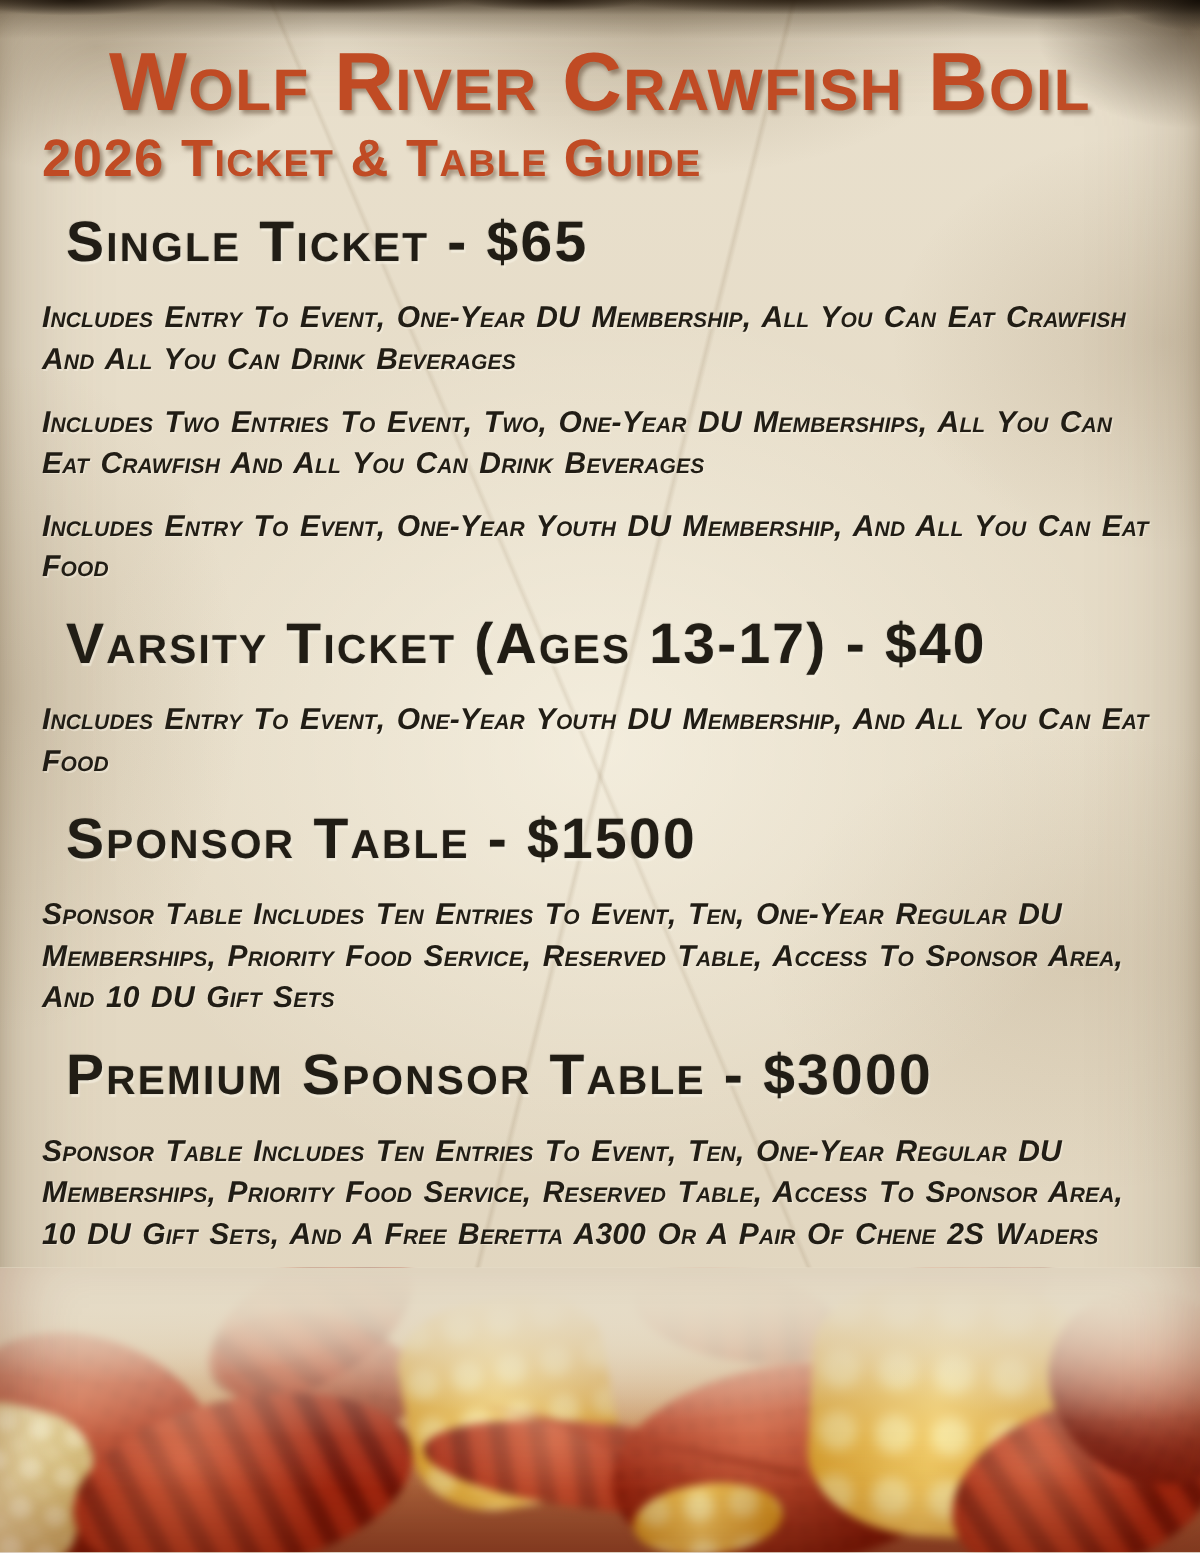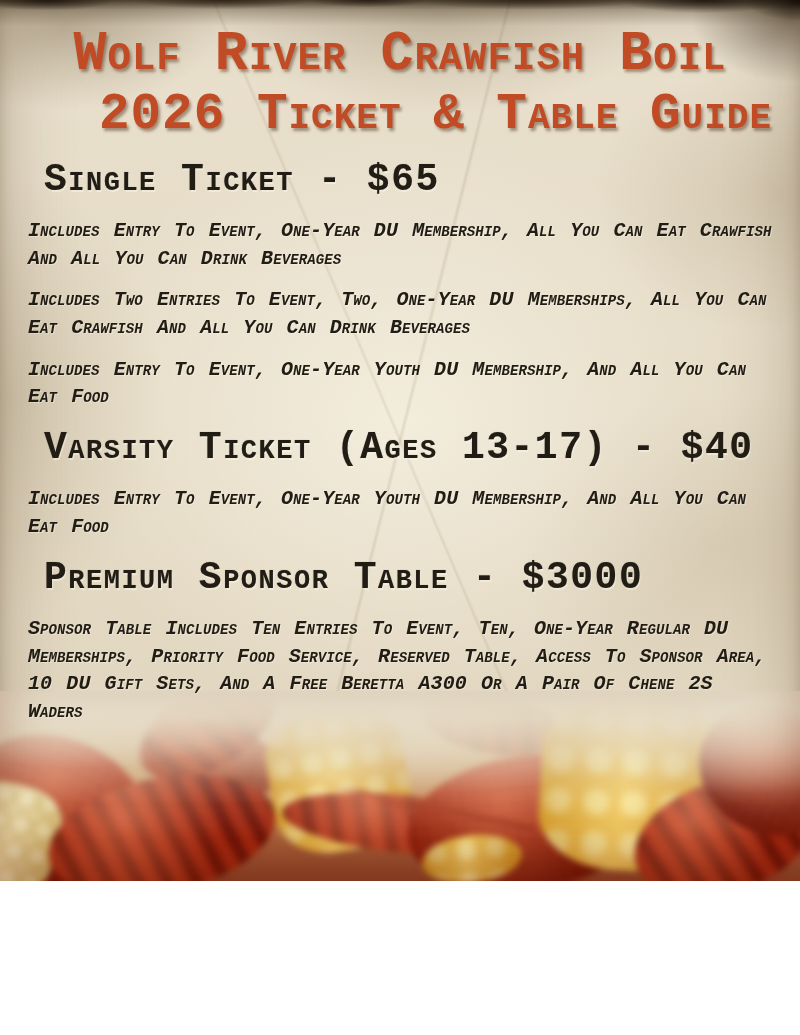--- a/index.html
+++ b/index.html
@@ -4,24 +4,24 @@
 <style>
   :root{
     --accent:#C04B24;
     --ink:#211D15;
     --parchment:#E6DCC8;
   }
   *{box-sizing:border-box;}
   html,body{margin:0;padding:0;background:#ffffff;}
   .poster{
     position:relative;
-    width:800px;height:881px;
+    width:800px;height:1035px;
     overflow:hidden;
     background:var(--parchment);
-    font-family:Liberation Mono, monospace;
+    font-family:Liberation Sans, sans-serif;
   }
   
   .parchment{
     position:absolute;inset:0;z-index:0;
     background:
       linear-gradient(104deg, transparent 49.75%, rgba(120,95,60,0.14) 50%, transparent 50.3%),
       linear-gradient(67deg, transparent 49.8%, rgba(120,95,60,0.12) 50%, transparent 50.25%),
       radial-gradient(220px 120px at 8% 3%, rgba(95,72,40,0.30), rgba(95,72,40,0) 70%),
       radial-gradient(300px 140px at 55% 2%, rgba(100,78,45,0.22), rgba(100,78,45,0) 70%),
       radial-gradient(140px 90px at 99% 2%, rgba(45,30,14,0.55), rgba(45,30,14,0) 72%),
@@ -54,24 +54,24 @@
     font-variant:small-caps;
     font-weight:bold;
     font-size:55px;line-height:1.12;
     letter-spacing:1px;
     white-space:nowrap;
     color:var(--accent);
     text-shadow:2px 3px 3px rgba(70,45,22,0.45);
   }
   .subtitle{
     margin:0;
-    text-align:right;
-    font-variant:small-caps;
-    font-weight:bold;
-    font-size:51px;line-height:1.12;
+    text-align:left;
+    font-variant:small-caps;
+    font-weight:bold;
+    font-size:35px;line-height:1.12;
     letter-spacing:1px;
     white-space:nowrap;
     color:var(--accent);
     text-shadow:2px 3px 3px rgba(70,45,22,0.45);
   }
   .tier{margin:14px 0 0;}
   .tier-heading{
     margin:16px;
     font-variant:small-caps;
     font-weight:bold;
@@ -191,20 +191,24 @@
 
     <section class="tier">
       <p class="tier-desc">Includes Entry To Event, One-Year Youth DU Membership, And All You Can Eat Food</p>
     </section>
 
     <section class="tier">
       <h2 class="tier-heading">Varsity Ticket (Ages 13-17) - $40</h2>
       <p class="tier-desc">Includes Entry To Event, One-Year Youth DU Membership, And All You Can Eat Food</p>
     </section>
 
+    <section class="tier">
+      <h2 class="tier-heading">Sponsor Table - $1500</h2>
+      <p class="tier-desc">Sponsor Table Includes Ten Entries To Event, Ten, One-Year Regular DU Memberships, Priority Food Service, Reserved Table, Access To Sponsor Area, And 10 DU Gift Sets</p>
+    </section>
 
     <section class="tier">
       <h2 class="tier-heading">Premium Sponsor Table - $3000</h2>
       <p class="tier-desc">Sponsor Table Includes Ten Entries To Event, Ten, One-Year Regular DU Memberships, Priority Food Service, Reserved Table, Access To Sponsor Area, 10 DU Gift Sets, And A Free Beretta A300 Or A Pair Of Chene 2S Waders</p>
     </section>
   </div>
 
 </div>
 
 </body></html>

